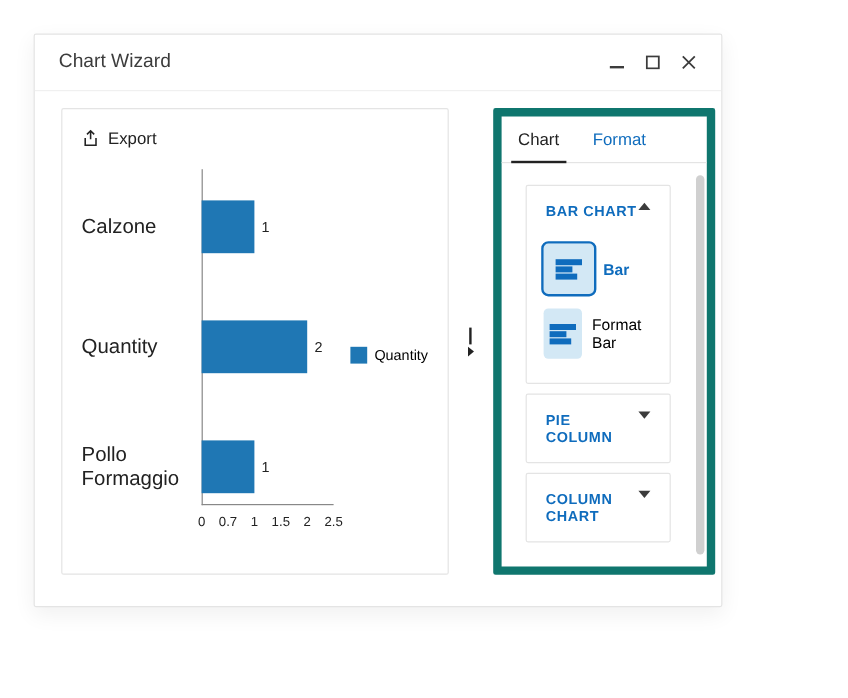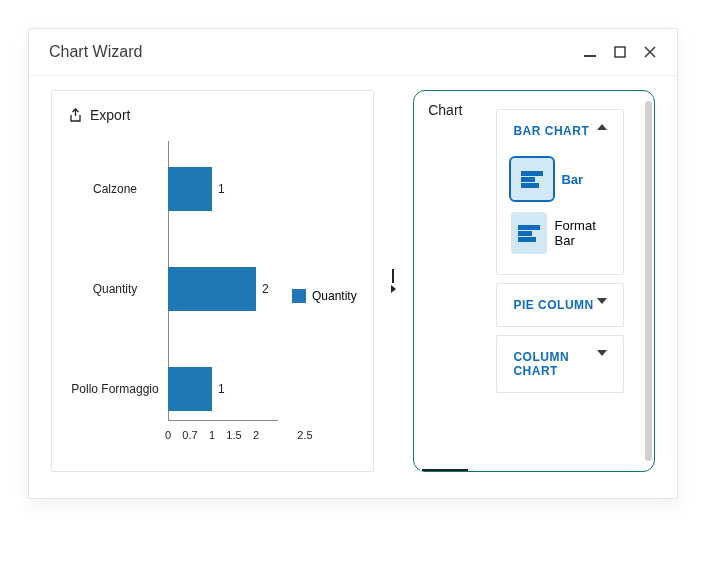--- a/index.html
+++ b/index.html
@@ -3,21 +3,21 @@
 <meta charset="utf-8">
 <style>
   * { box-sizing: border-box; }
   body {
     margin: 0;
     font-family: -apple-system, BlinkMacSystemFont, "Segoe UI", Helvetica, Arial, sans-serif;
     background: #fff;
     padding: 28px;
   }
   .window {
-    width: 650px;
+    width: 574px;
     border: 1px solid #e4e4e4;
     border-radius: 2px;
     box-shadow: 0 6px 18px rgba(0,0,0,0.06);
     background: #fff;
   }
   .titlebar {
     display: flex;
     align-items: center;
     padding: 14px 20px 14px 20px;
     border-bottom: 1px solid #f0f0f0;
@@ -44,40 +44,40 @@
     position: relative;
   }
   .export {
     display: flex; align-items: center; gap: 7px;
     font-size: 14px; color: #222; cursor: pointer;
     margin-bottom: 18px;
   }
   .chart-area { display:flex; align-items:center; }
   .chart-body { position:relative; width:210px; height:310px; }
   .bar-row { position:absolute; left:0; right:0; display:flex; align-items:center; }
-  .cat-label { width:100px; text-align:center; font-size:12px; color:#222; padding-right:6px;}
+  .cat-label { width:100px; text-align:left; font-size:17px; color:#222; padding-right:6px;}
   .bar-track { flex:1; height:56px; position:relative; }
   .bar { position:absolute; top:6px; bottom:6px; left:0; background:#1F77B4;}
   .bar-val { position:absolute; left:100%; margin-left:6px; font-size:12px; top:50%; transform:translateY(-50%); color:#222;}
   .x-axis { position:absolute; left:100px; right:0; bottom:0; height:30px; }
   .x-tick { position:absolute; font-size:11px; color:#222; transform:translateX(-50%); top:8px;}
   .axis-line { position:absolute; background:#888;}
   .legend { display:flex; align-items:center; gap:6px; font-size:12px; margin-left:14px;}
   .legend-sw { width:14px; height:14px; background:#1F77B4; }
   .divider-handle {
     width:8px; display:flex; flex-direction:column; justify-content:center; align-items:center; gap:2px;
   }
   .divider-handle .bar1 { width:2px; height:14px; background:#222;}
   .divider-handle .tri { width:0;height:0;border-top:4px solid transparent;border-bottom:4px solid transparent;border-left:5px solid #222;}
   
   .config-panel {
     width: 258px;
-    border: 1px solid #0f766e;
-    border-radius: 12px;
-    display:flex; 
+    border: 7px solid #0f766e;
+    border-radius: 2px;
+    display:flex; flex-direction:column;
   }
   .tabs { display:flex; border-bottom:1px solid #e4e4e4; }
   .tab { padding:11px 14px; font-size:14px; cursor:pointer; color:#0F6CBD; font-weight:500;}
   .tab.active { color:#222; position:relative;}
   .tab.active::after{content:"";position:absolute;left:8px;right:8px;bottom:-1px;height:2px;background:#222;}
   .config-body { padding:18px 12px 12px 12px; overflow-y:auto; position:relative; flex:1;}
   .scrollbar {
     position:absolute; right:2px; top:10px; bottom:10px; width:7px; background:#d0d0d0; border-radius:4px;
   }
   .accordion {
@@ -173,39 +173,40 @@
                 </div>
               </div>
           </div>
 
           <div class="x-axis">
             <span class="x-tick" style="left:0%;">0</span>
             <span class="x-tick" style="left:20%;">0.7</span>
             <span class="x-tick" style="left:40%;">1</span>
             <span class="x-tick" style="left:60%;">1.5</span>
             <span class="x-tick" style="left:80%;">2</span>
-            <span class="x-tick" style="left:100%;margin-left:27px;">2.5</span>
+            <span class="x-tick" style="left:100%;">2.5</span>
           </div>
         </div>
 
         <div class="legend">
           <div class="legend-sw"></div>
           <span>Quantity</span>
         </div>
       </div>
     </div>
 
     <div class="divider-handle">
       <div class="bar1"></div>
       <div class="tri"></div>
     </div>
 
     <div class="config-panel">
       <div class="tabs">
         <div class="tab active">Chart</div>
+        <div class="tab">Format</div>
       </div>
 
       <div class="config-body">
         <div class="accordion">
 
           <div class="acc-item">
             <div class="acc-header">
               <span>BAR CHART</span>
               <span class="caret up"></span>
             </div>

